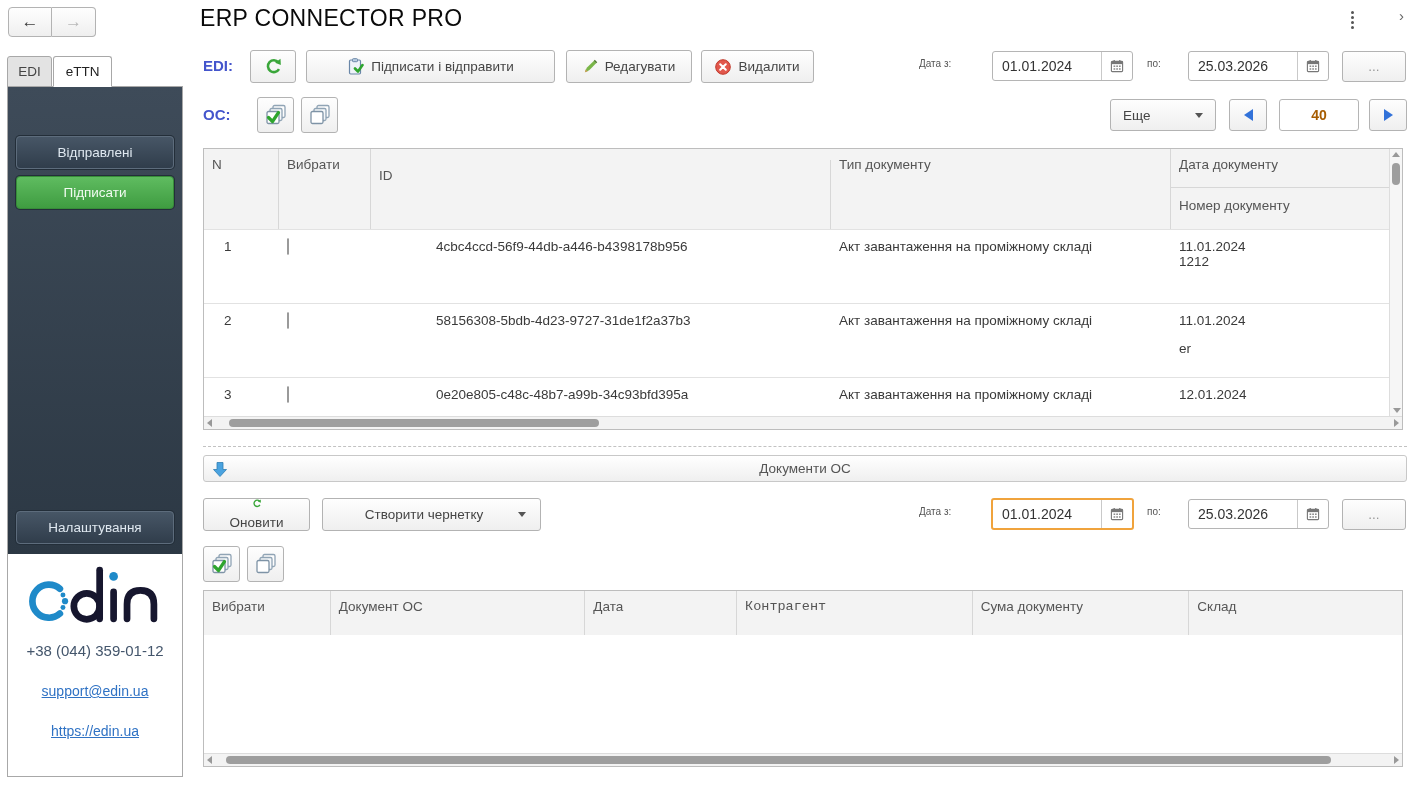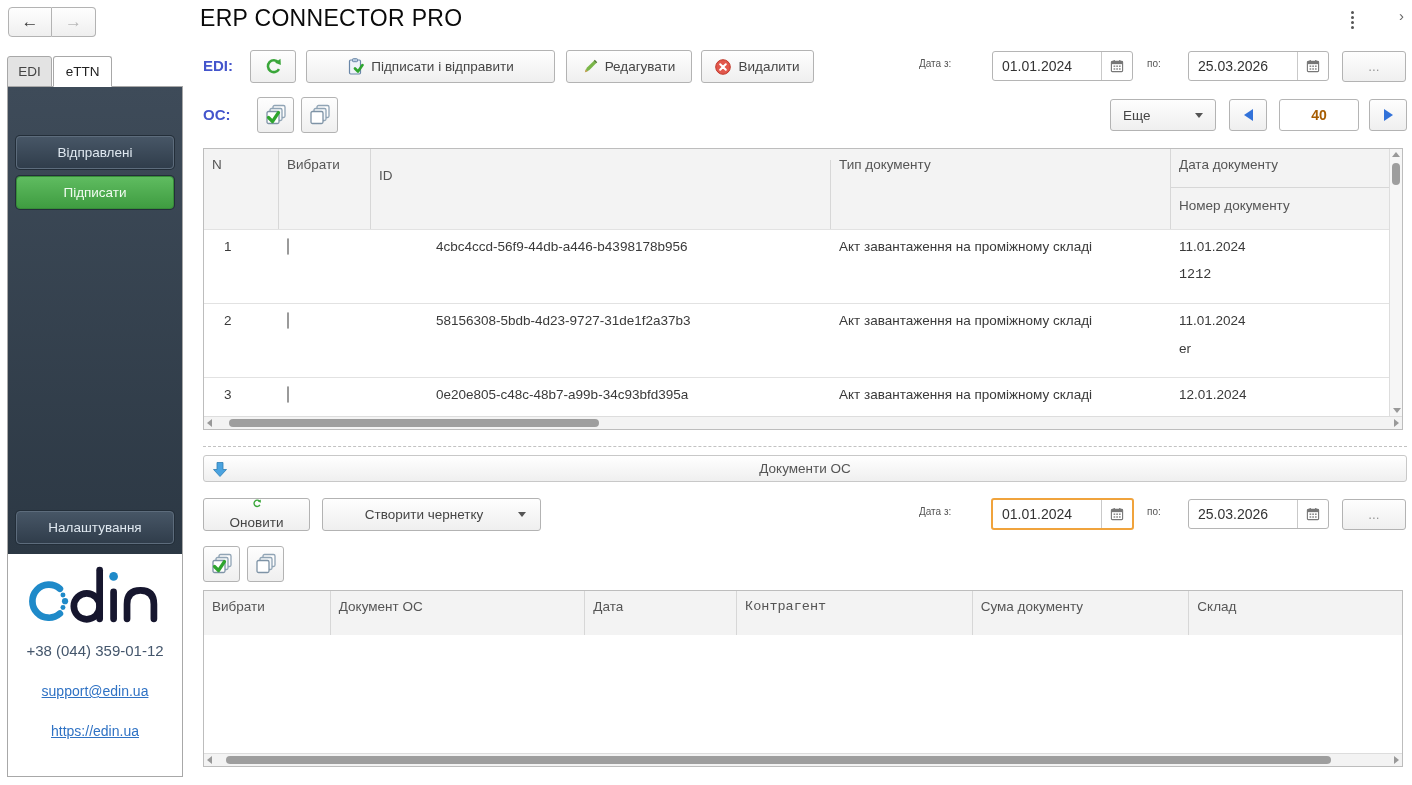--- a/index.html
+++ b/index.html
@@ -248,21 +248,21 @@
       </div>
     </div>
 
     <div class="g-row" style="height:73px;">
       <div class="c" style="width:75px;padding-left:20px;">1</div>
       <div class="c" style="width:92px;"><span class="checkbox"></span></div>
       <div class="c" style="width:460px;padding-left:65px;">4cbc4ccd-56f9-44db-a446-b4398178b956</div>
       <div class="c" style="width:340px;">Акт завантаження на проміжному складі</div>
       <div class="c" style="width:220px;">
         <div>11.01.2024</div>
-        <div style="margin-top:13px;font-family:Liberation Mono, monospace;">1212</div>
+        <div style="">1212</div>
       </div>
     </div>
 
     <div class="g-row" style="height:73px;">
       <div class="c" style="width:75px;padding-left:20px;">2</div>
       <div class="c" style="width:92px;"><span class="checkbox"></span></div>
       <div class="c" style="width:460px;padding-left:65px;">58156308-5bdb-4d23-9727-31de1f2a37b3</div>
       <div class="c" style="width:340px;">Акт завантаження на проміжному складі</div>
       <div class="c" style="width:220px;">
         <div>11.01.2024</div>

